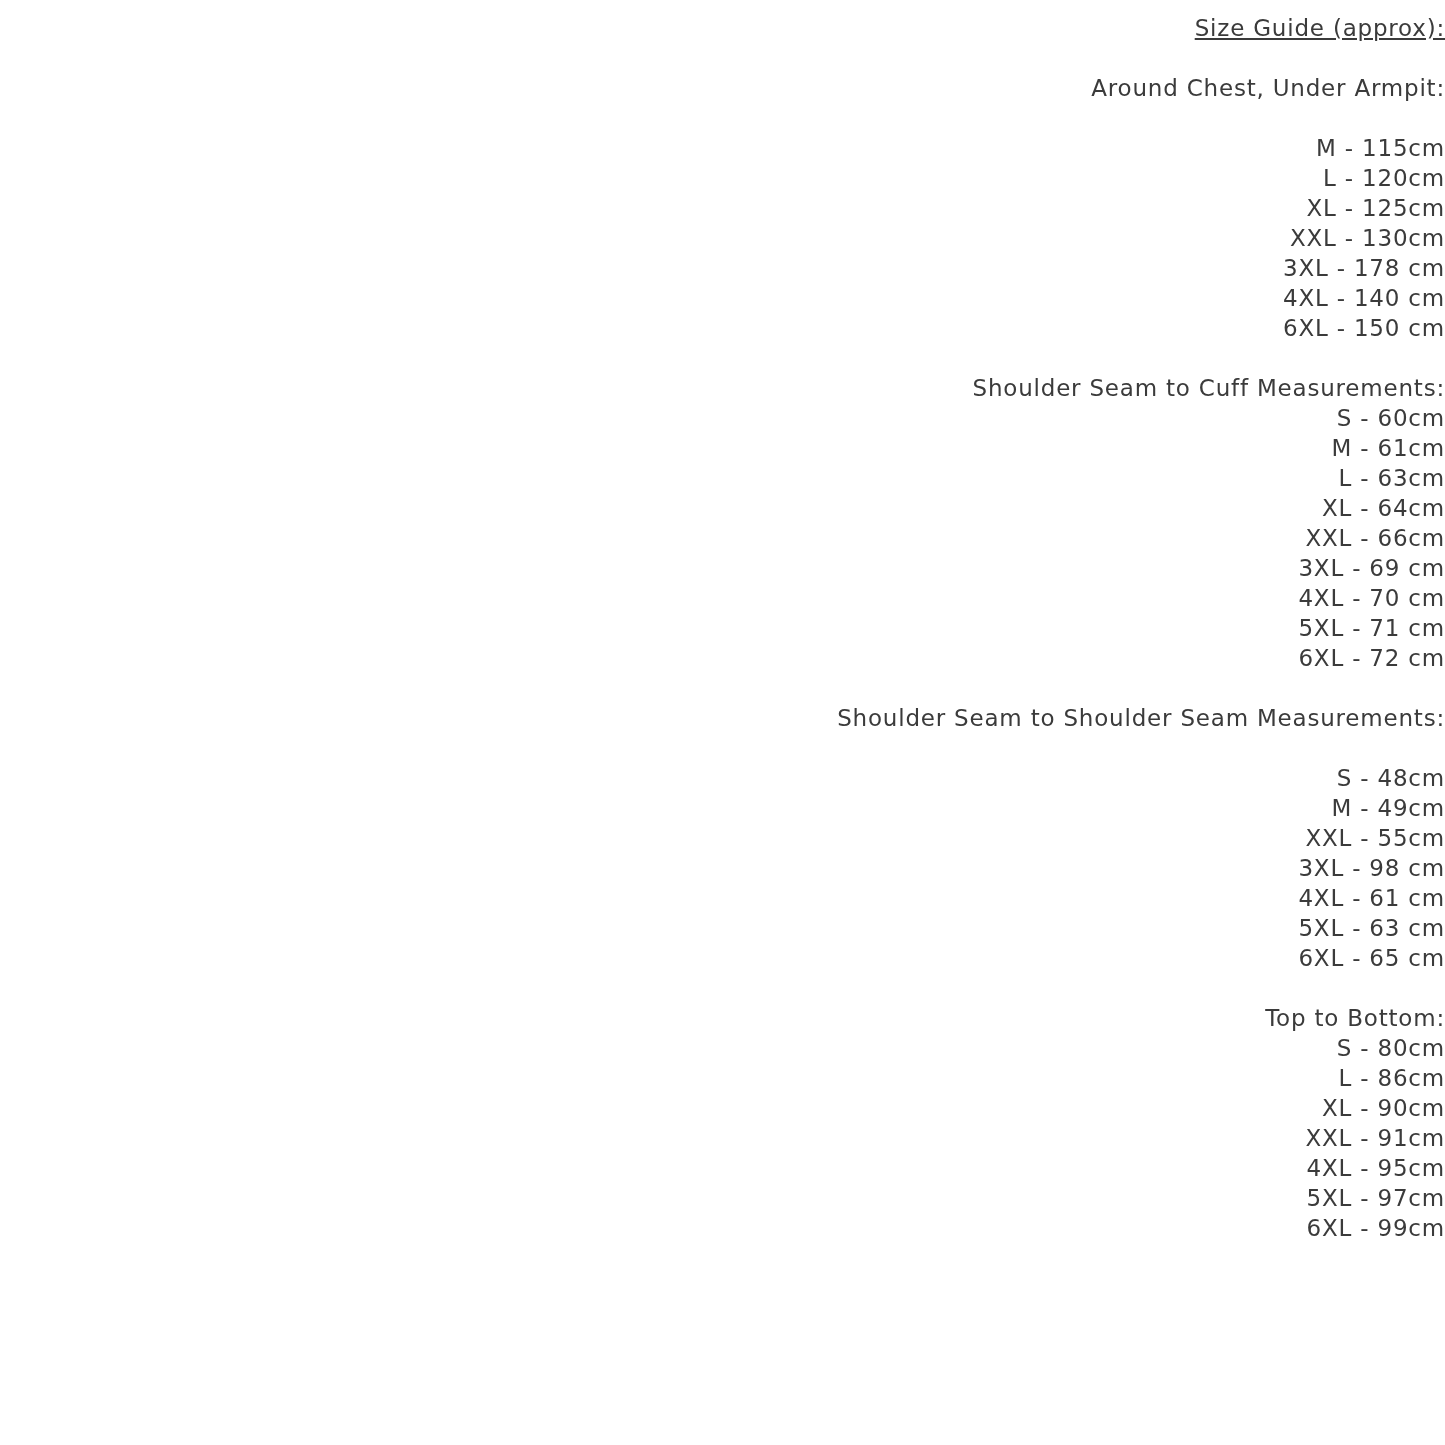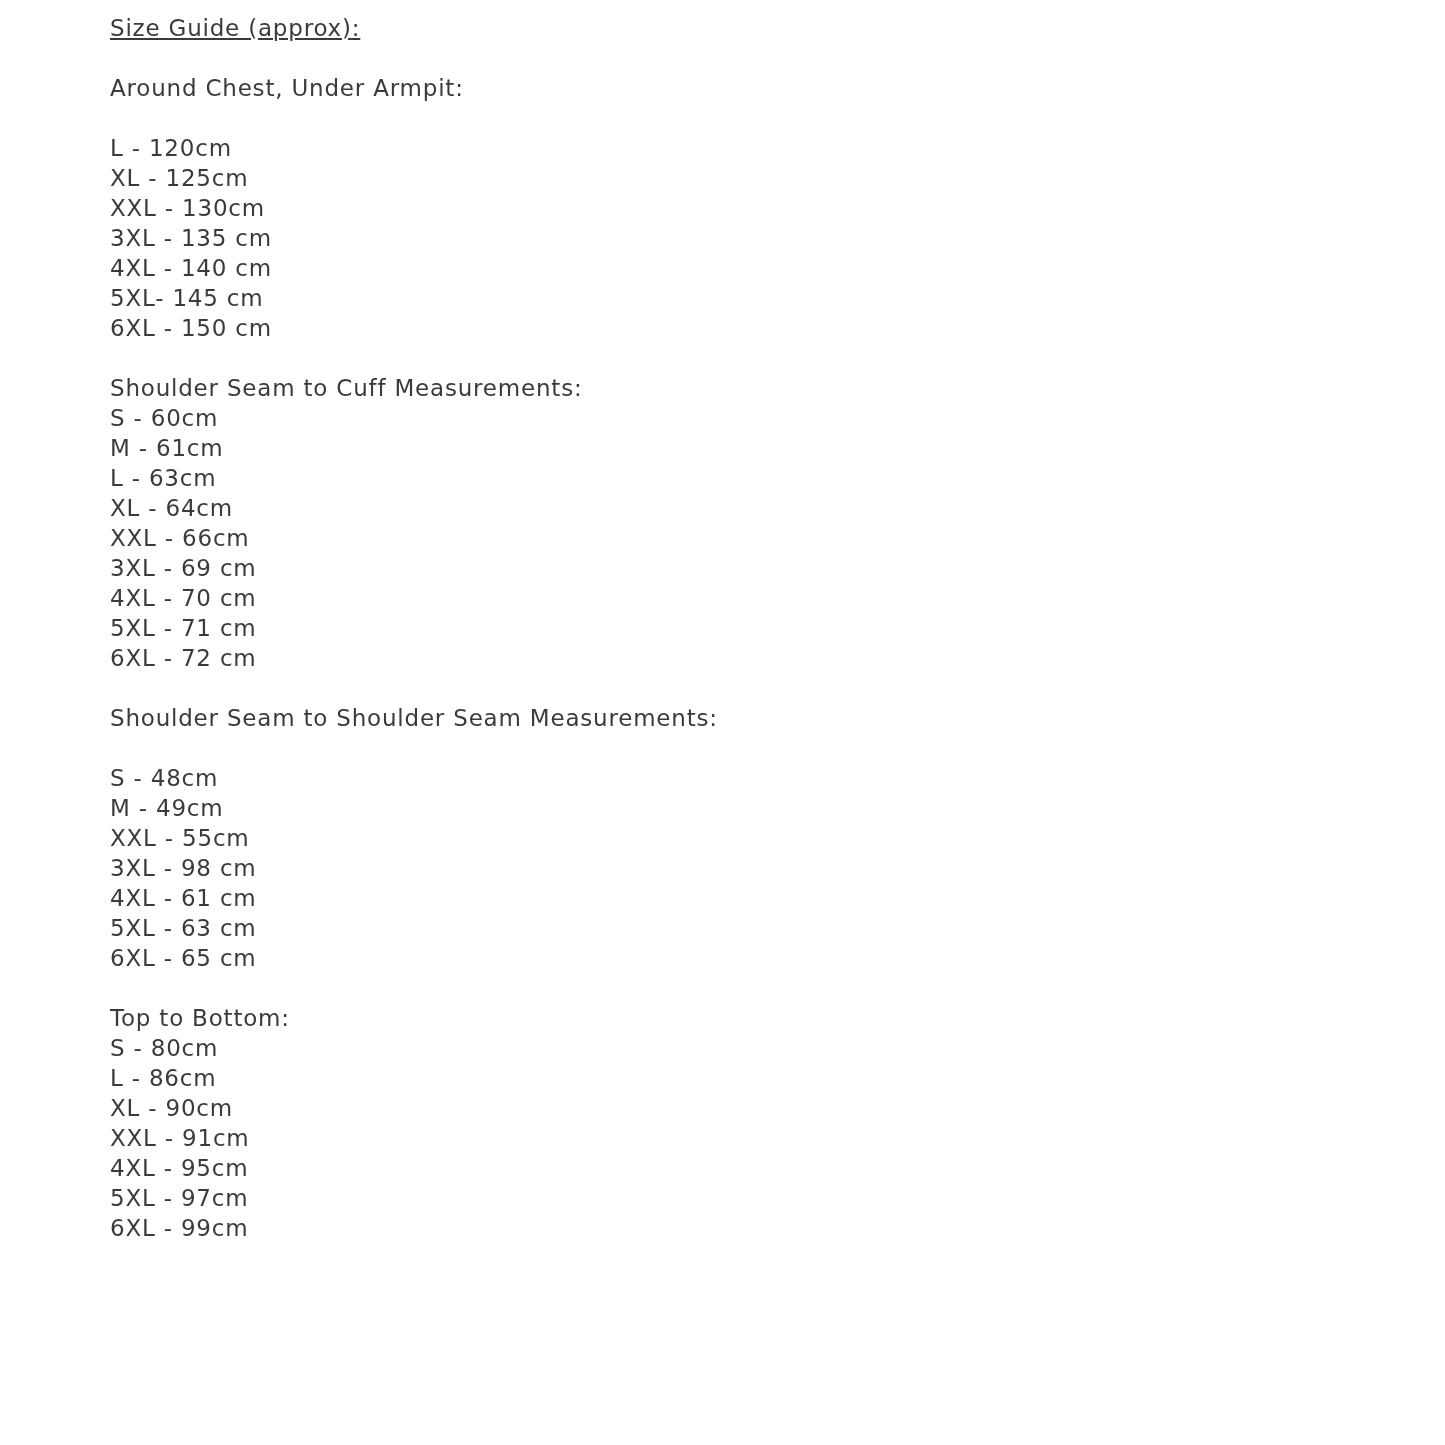--- a/index.html
+++ b/index.html
@@ -11,21 +11,21 @@
     width: 1445px;
     height: 1445px;
     overflow: hidden;
     font-family: "DejaVu Sans", "Liberation Sans", sans-serif;
   }
   .doc {
     box-sizing: border-box;
     padding-top: 13px;
     margin-left: 110px;
     width: 1335px;
-    text-align: left;
+    text-align: right;
     color: #3b3b3b;
     font-size: 23px;
     letter-spacing: 0.8px;
     line-height: 30px;
   }
   .line {
     height: 30px;
     white-space: pre;
   }
   .title-line .underlined {
@@ -35,26 +35,26 @@
 </head>
 <body>
 
 <div class="doc">
 
   <div class="line title-line"><span class="underlined">Size Guide (approx):</span></div>
   <div class="line blank"></div>
 
   <div class="line heading">Around Chest, Under Armpit:</div>
   <div class="line blank"></div>
+  <div class="line item">M - 115cm</div>
   <div class="line item">L - 120cm</div>
   <div class="line item">XL - 125cm</div>
   <div class="line item">XXL - 130cm</div>
-  <div class="line item">3XL - 135 cm</div>
+  <div class="line item">3XL - 178 cm</div>
   <div class="line item">4XL - 140 cm</div>
-  <div class="line item">5XL- 145 cm</div>
   <div class="line item">6XL - 150 cm</div>
   <div class="line blank"></div>
 
   <div class="line heading">Shoulder Seam to Cuff Measurements:</div>
   <div class="line item">S - 60cm</div>
   <div class="line item">M - 61cm</div>
   <div class="line item">L - 63cm</div>
   <div class="line item">XL - 64cm</div>
   <div class="line item">XXL - 66cm</div>
   <div class="line item">3XL - 69 cm</div>

